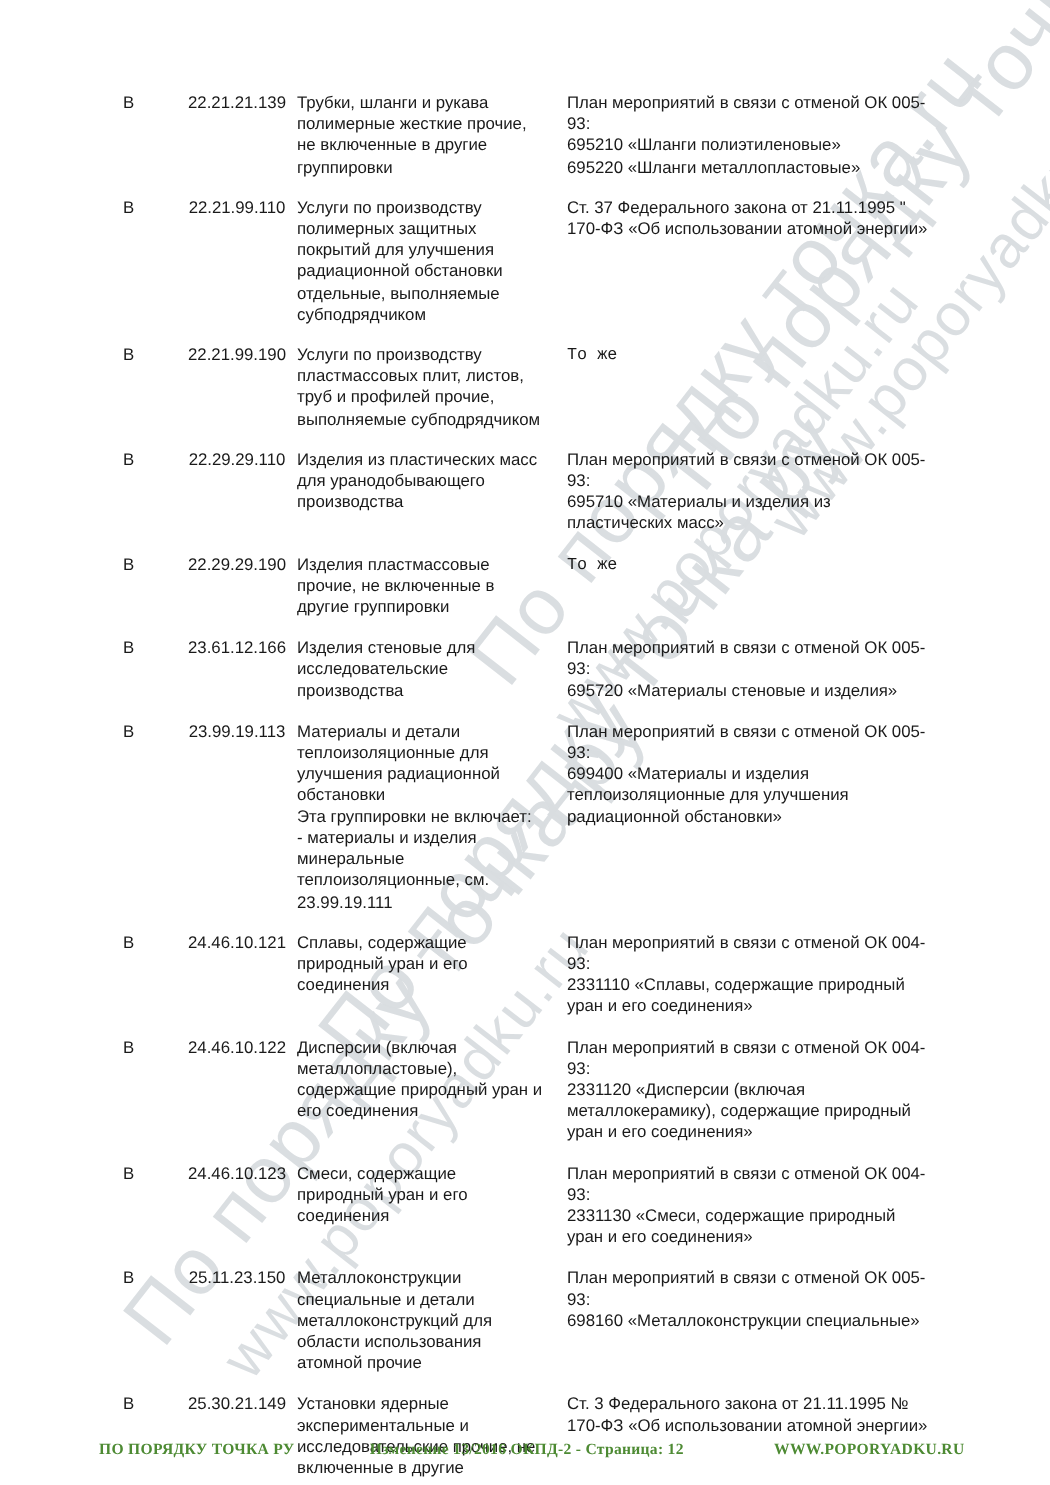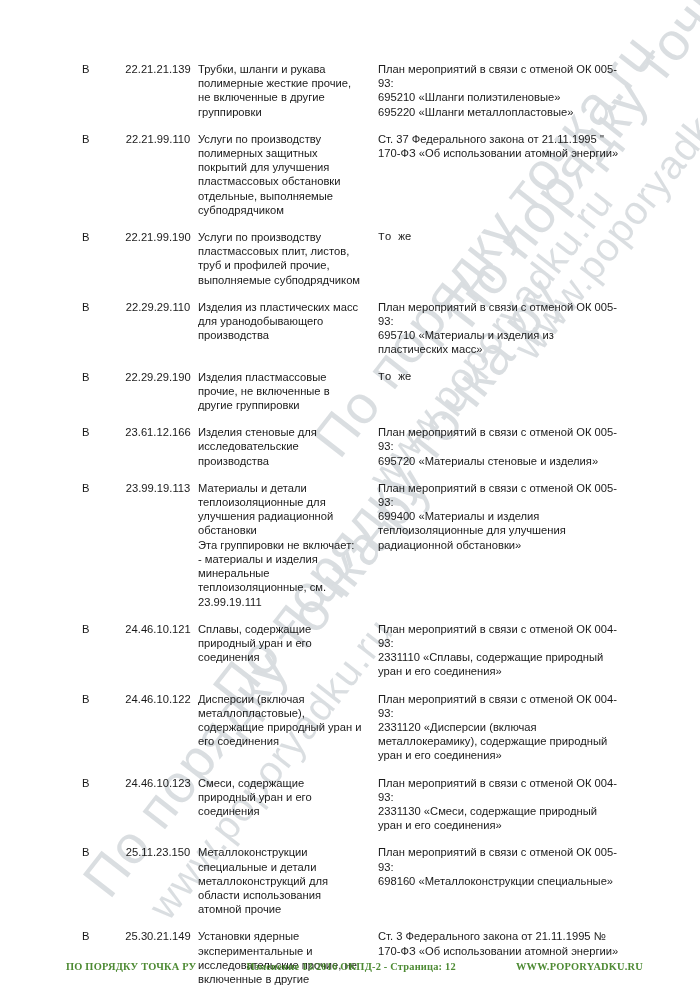--- a/index.html
+++ b/index.html
@@ -144,21 +144,21 @@
               <span class="note-line">695220 «Шланги металлопластовые»</span>
             </td>
           </tr>
           <tr>
             <td class="cell-mark">В</td>
             <td class="cell-code">22.21.99.110</td>
             <td class="cell-desc">
               <span class="desc-line">Услуги по производству</span>
               <span class="desc-line">полимерных защитных</span>
               <span class="desc-line">покрытий для улучшения</span>
-              <span class="desc-line">пластмассовых обстановки</span>
+              <span class="desc-line">радиационной обстановки</span>
               <span class="desc-line">отдельные, выполняемые</span>
               <span class="desc-line">субподрядчиком</span>
             </td>
             <td class="cell-note">
               <span class="note-line">Ст. 37 Федерального закона от 21.11.1995 "</span>
               <span class="note-line">170-ФЗ «Об использовании атомной энергии»</span>
             </td>
           </tr>
           <tr>
             <td class="cell-mark">В</td>

